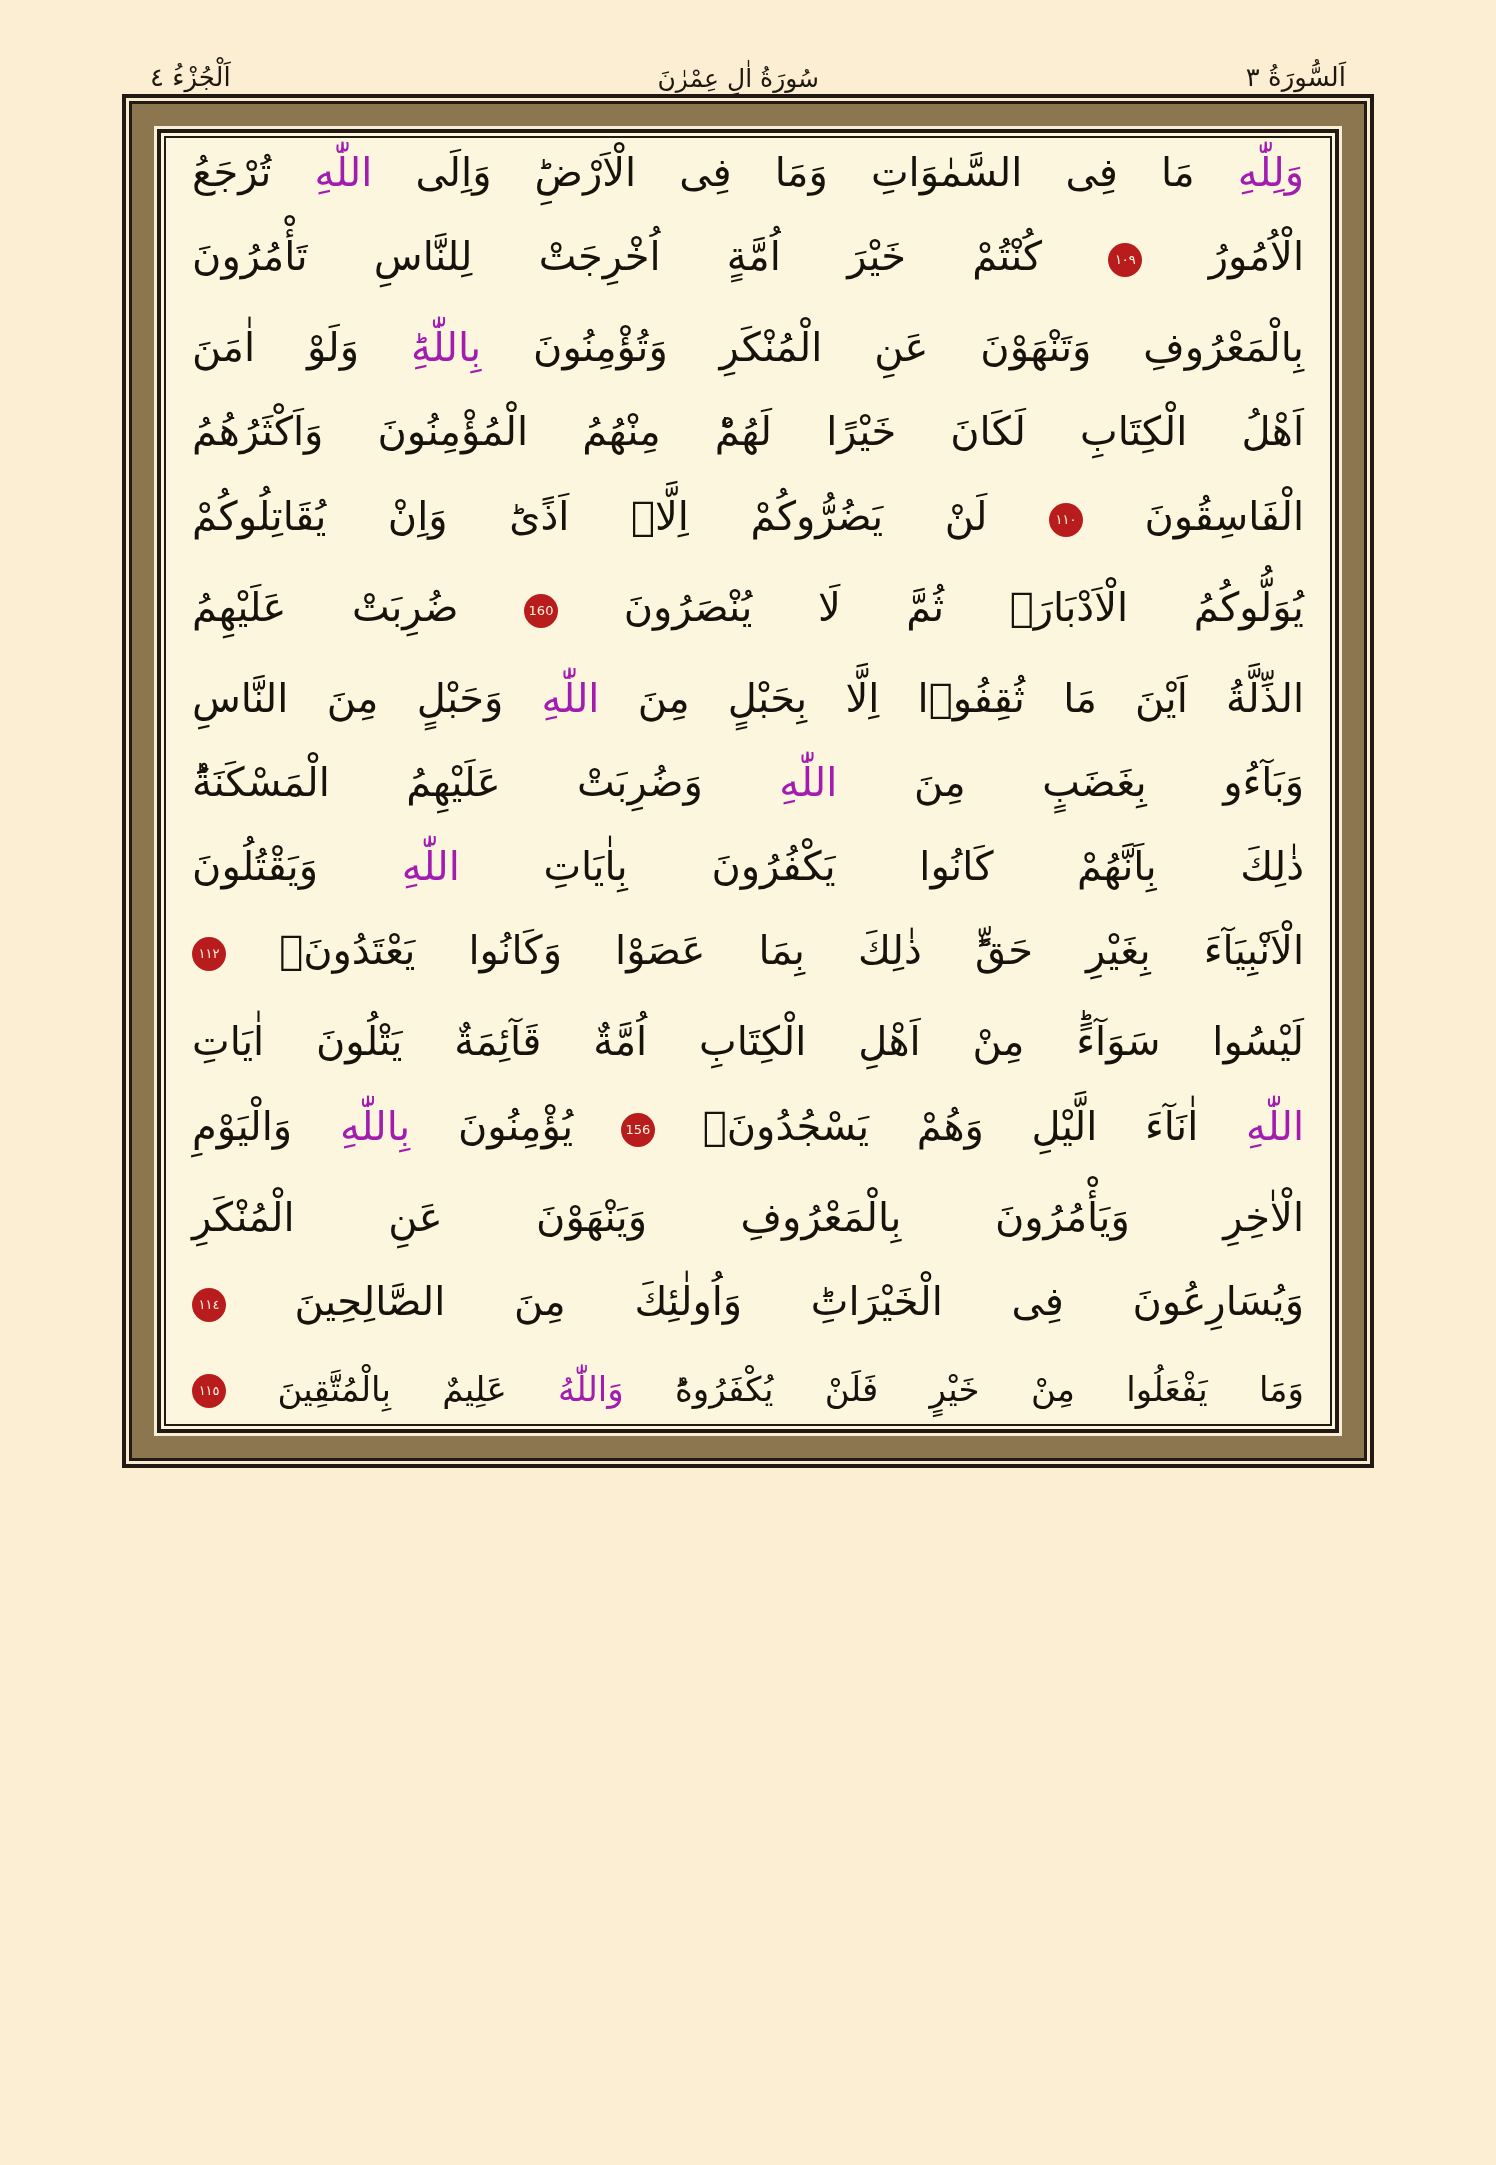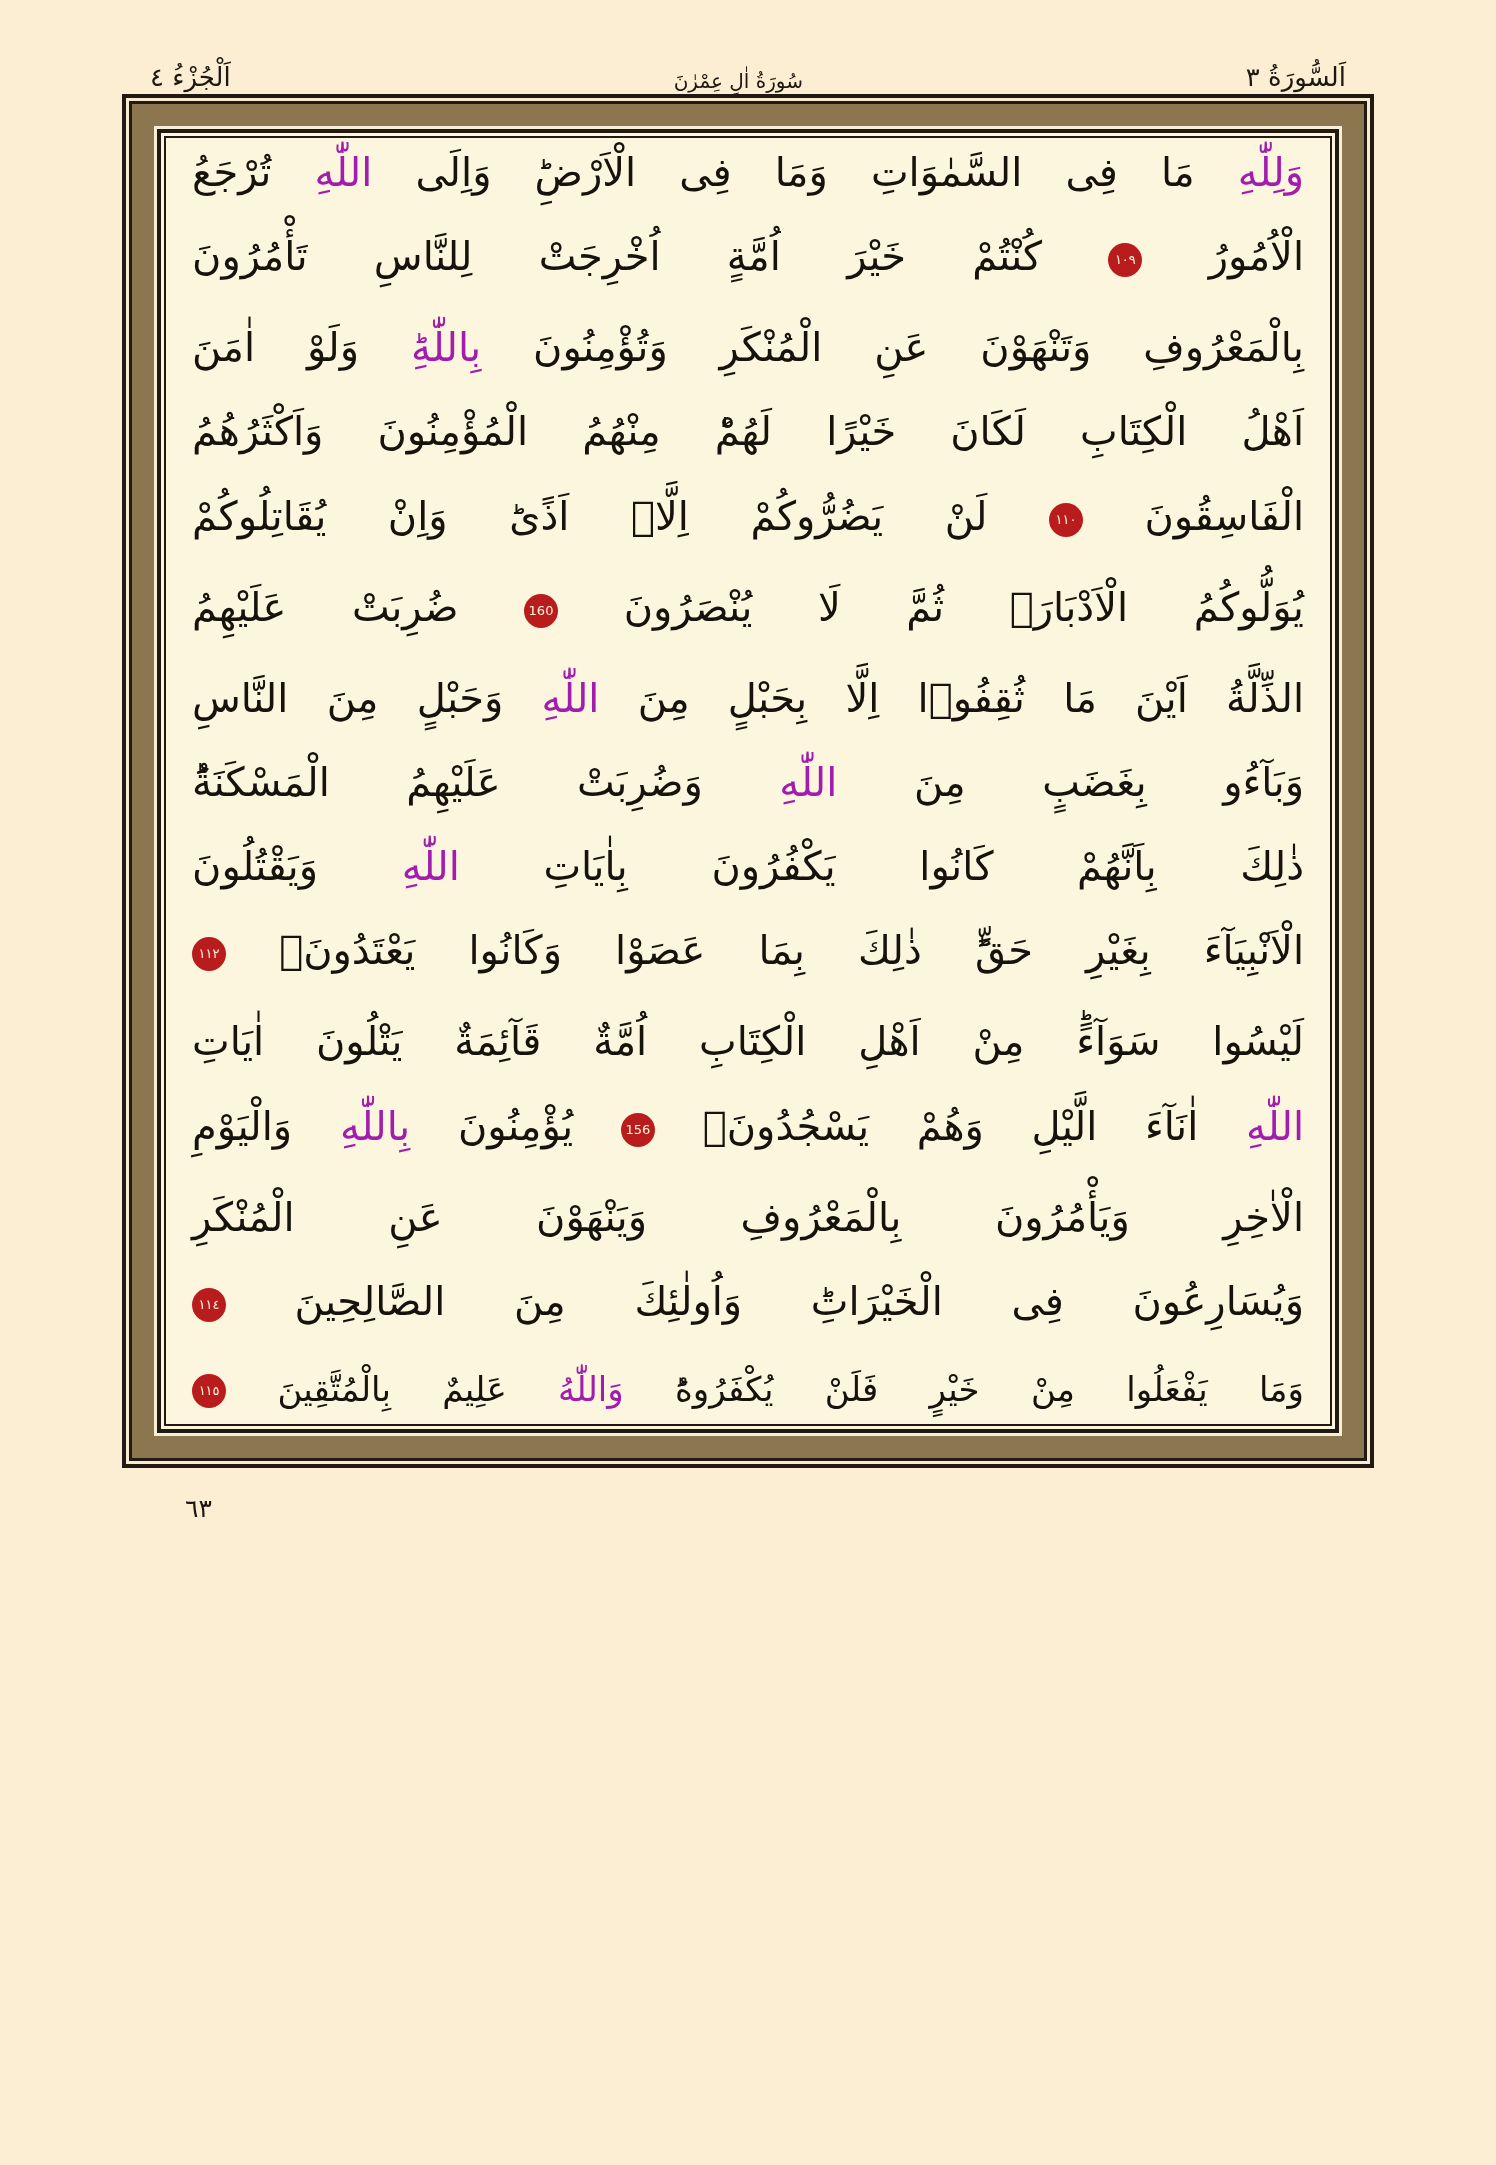--- a/index.html
+++ b/index.html
@@ -42,21 +42,21 @@
   .header .hcell {
     font-family: "DejaVu Sans", "Liberation Sans", sans-serif;
     font-size: 26px;
     line-height: 1.1;
     white-space: nowrap;
     font-weight: 500;
     letter-spacing: 0;
     text-align: right;
   }
   .header .hcell.center {
-    font-size: 20px;
+    font-size: 25px;
   }
 
   
   .frame-outer {
     position: absolute;
     top: 94px;
     left: 122px;
     width: 1252px;
     height: 1374px;
     box-sizing: border-box;
@@ -350,17 +350,14 @@
                   </div>
                 </div>
 
             </div>
           </div>
         </div>
       </div>
     </div>
   </div>
 
-  <div class="footer">
-    <div class="pagenum">٦٣</div>
-  </div>
 
 </div>
 
 </body></html>

